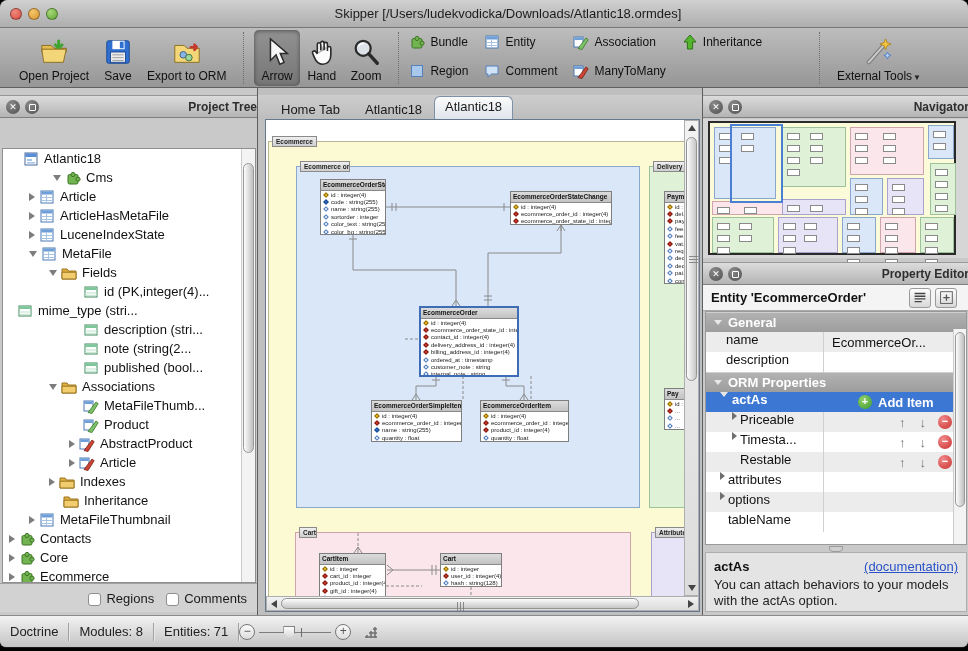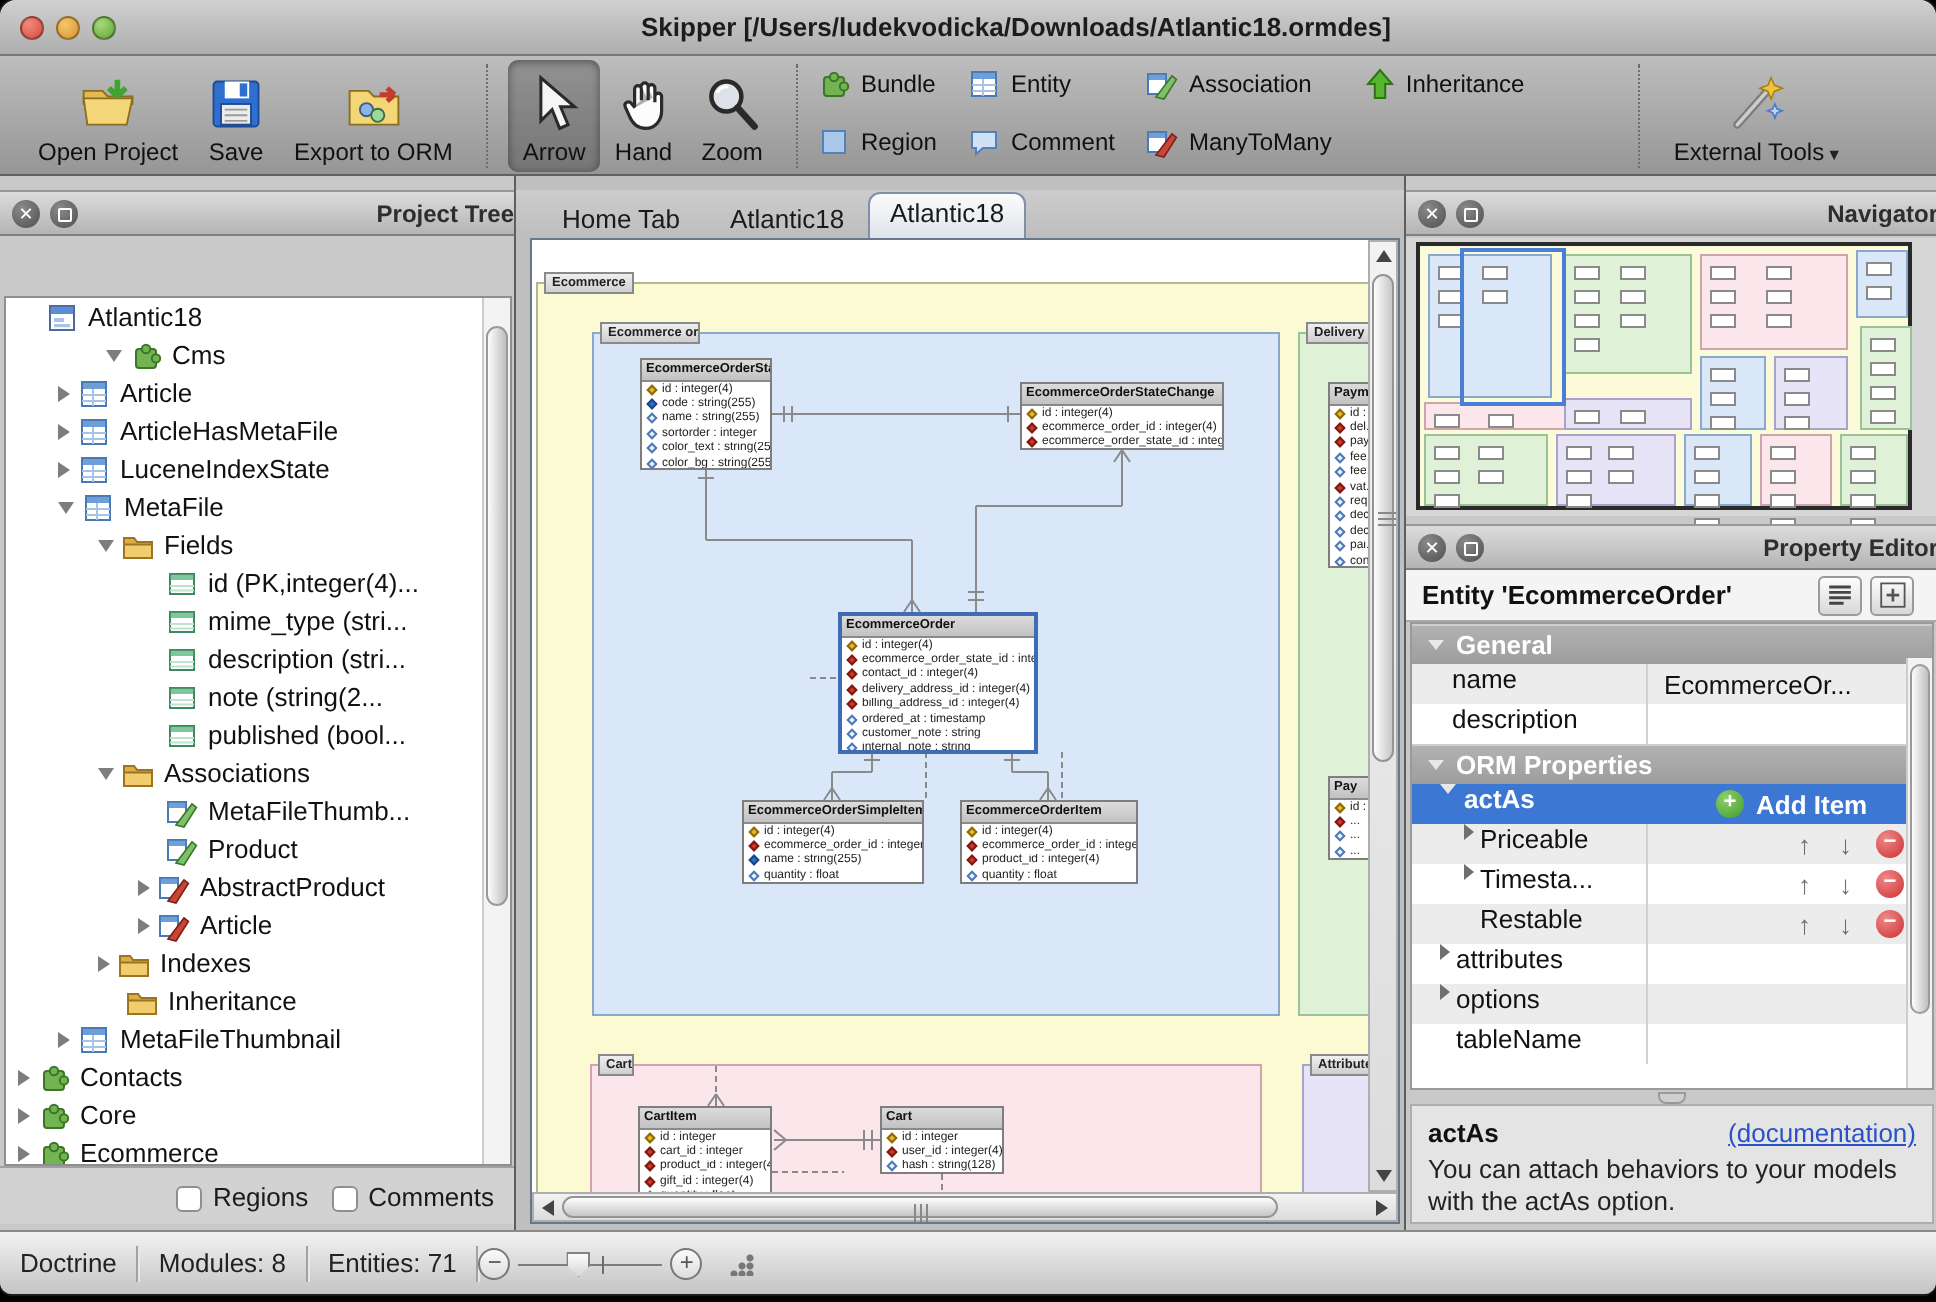--- a/index.html
+++ b/index.html
@@ -4,21 +4,21 @@
 <style>
   html,body{margin:0;padding:0;background:#000;width:968px;height:651px;overflow:hidden;
     font-family:"Liberation Sans",sans-serif;-webkit-font-smoothing:antialiased;}
   *{box-sizing:border-box;}
   #window{position:absolute;left:0;top:0;width:968px;height:647px;border-radius:8px 8px 6px 6px;
     overflow:hidden;background:#9a9a9a;box-shadow:0 0 0 1px #1a1a1a;}
   
   #titlebar{position:absolute;left:0;top:0;width:968px;height:28px;
     background:linear-gradient(#d0d0d0,#aeaeae);border-bottom:1px solid #787878;}
   .tl{position:absolute;top:8px;width:12px;height:12px;border-radius:50%;border:1px solid rgba(0,0,0,.35);}
-  #title{position:absolute;left:0;right:0;top:6px;text-align:center;font-size:13px;color:#1c1c1c;font-weight:bold;padding-left:48px;}
+  #title{position:absolute;left:0;right:0;top:6px;text-align:center;font-size:13px;color:#1c1c1c;font-weight:normal;padding-left:48px;}
   
   #toolbar{position:absolute;left:0;top:28px;width:968px;height:60px;
     background:linear-gradient(#bdbdbd,#969696);border-bottom:1px solid #606060;
     display:flex;align-items:center;padding:0 12px;}
   .tbtn-big{display:flex;flex-direction:column;align-items:center;justify-content:flex-end;
     gap:2px;padding:3px 7px;border-radius:5px;height:56px;}
   .tbtn-big .ticon{width:30px;height:30px;}
   .tbtn-big .ticon svg{width:100%;height:100%;}
   .tlabel{font-size:12px;color:#111;white-space:nowrap;}
   .pressed{background:rgba(0,0,0,.22);box-shadow:inset 0 1px 4px rgba(0,0,0,.45);}
@@ -376,21 +376,21 @@
             </div>
             <div class="trow" style="padding-left: 66px;">
               <span class="tri " style="width: 10px; border-width: 0px;"></span>
               <span class="tico"><svg viewBox="0 0 16 16">
                   <rect x="2" y="3" width="12" height="10" fill="#fff" stroke="#3e8a5e"></rect>
                   <rect x="2.4" y="3.4" width="11.2" height="2.6" fill="#7cc89a"></rect>
                   <path d="M2 9h12M2 11.3h12" stroke="#bfe3cc"></path>
                 </svg></span>
               <span class="tlab">id (PK,integer(4)...</span>
             </div>
-            <div class="trow" style="padding-left: 66px;">
+            <div class="trow" style="">
               <span class="tri " style="width: 10px; border-width: 0px;"></span>
               <span class="tico"><svg viewBox="0 0 16 16">
                   <rect x="2" y="3" width="12" height="10" fill="#fff" stroke="#3e8a5e"></rect>
                   <rect x="2.4" y="3.4" width="11.2" height="2.6" fill="#7cc89a"></rect>
                   <path d="M2 9h12M2 11.3h12" stroke="#bfe3cc"></path>
                 </svg></span>
               <span class="tlab">mime_type (stri...</span>
             </div>
             <div class="trow" style="padding-left: 66px;">
               <span class="tri " style="width: 10px; border-width: 0px;"></span>

